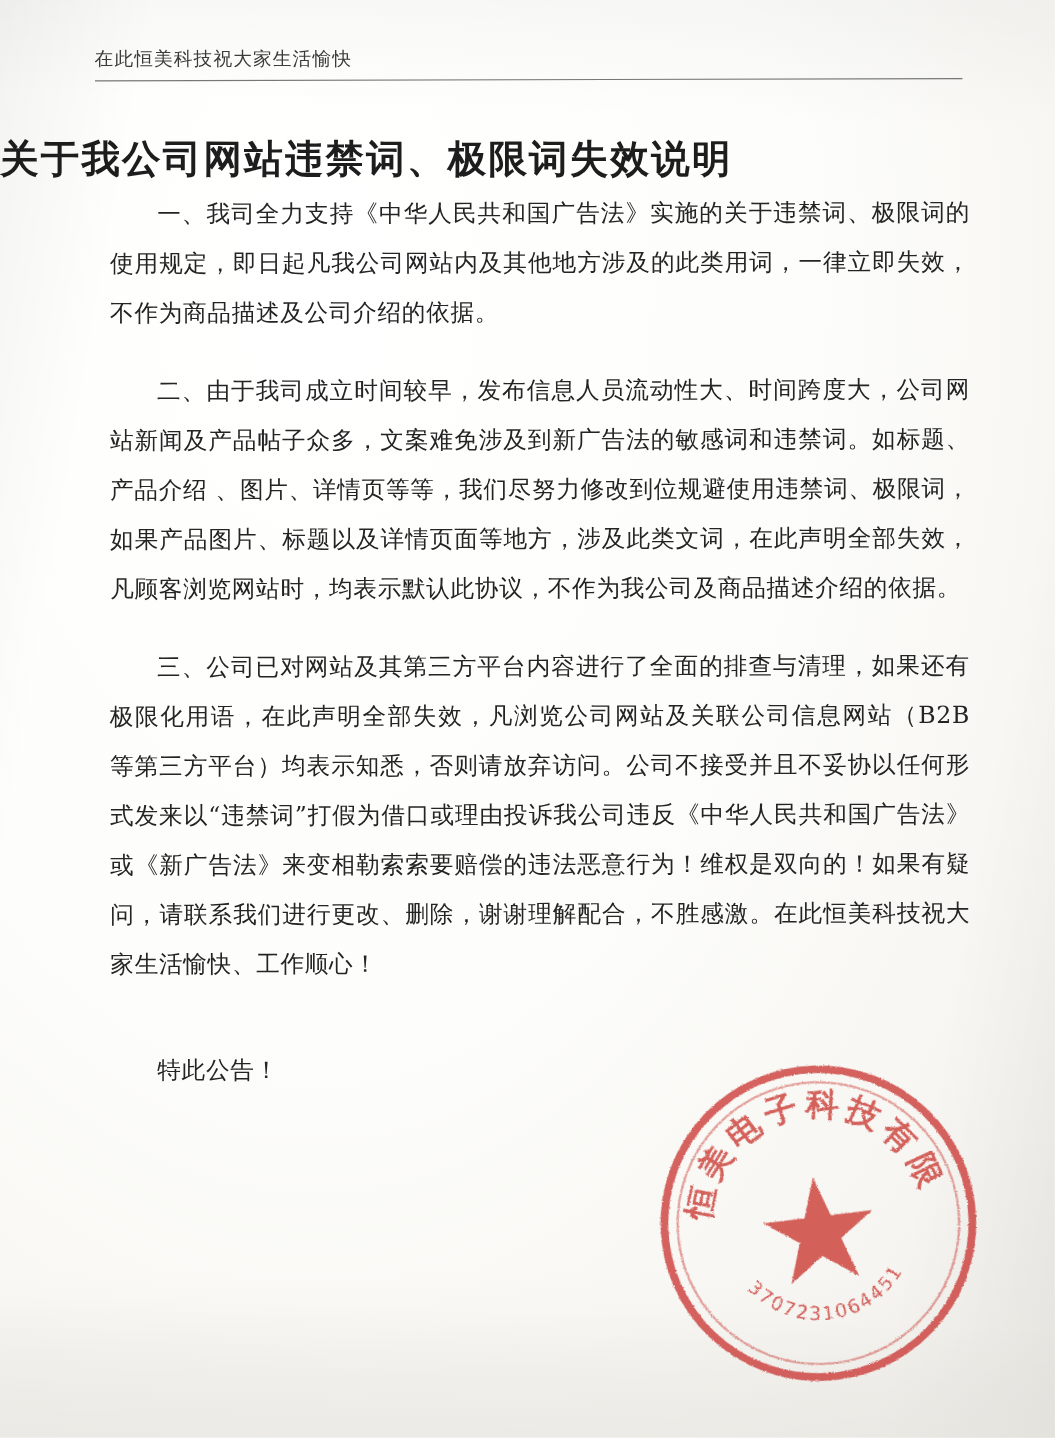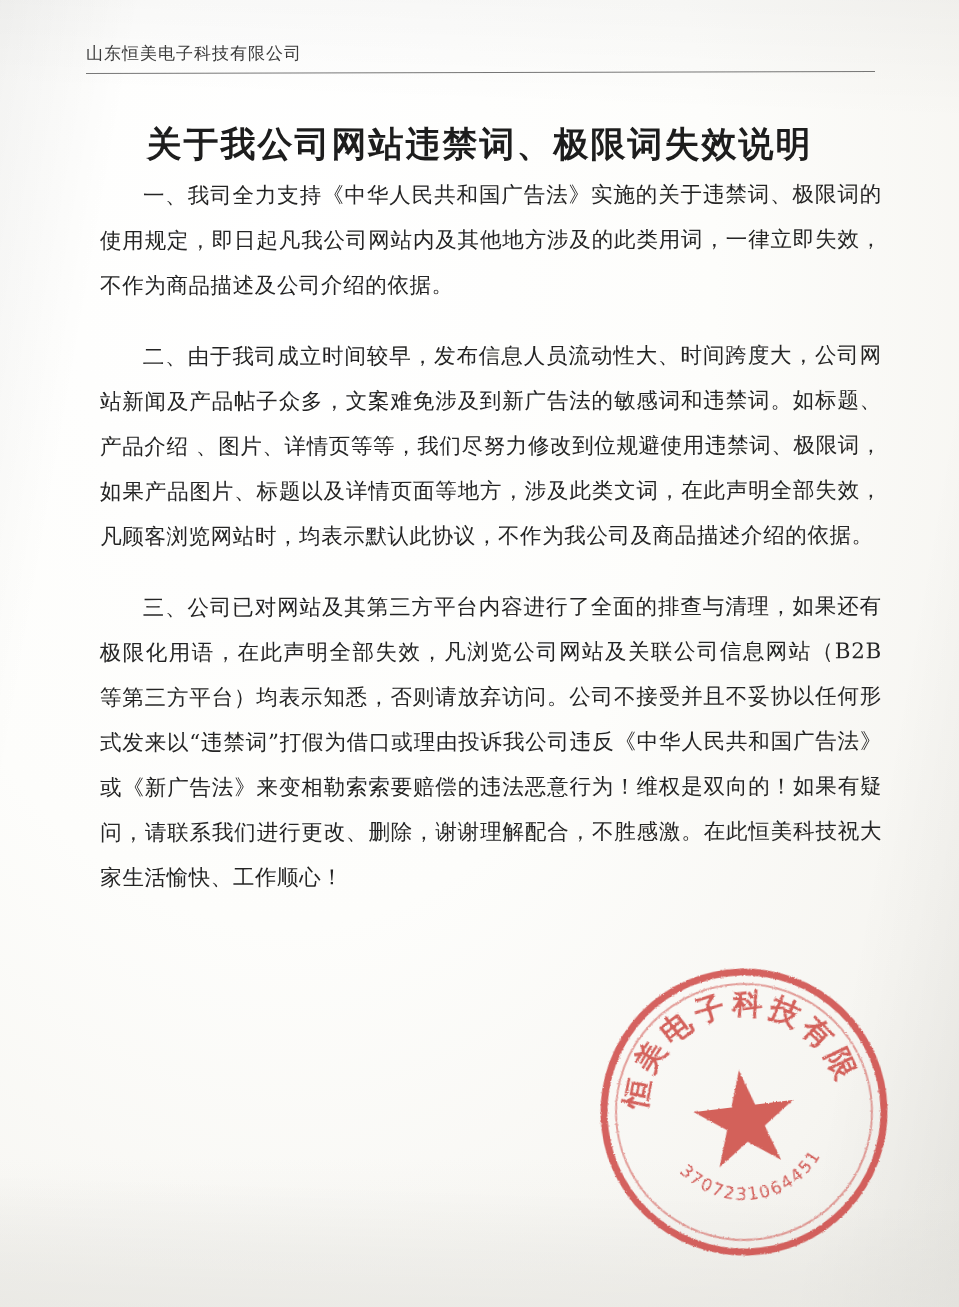--- a/index.html
+++ b/index.html
@@ -67,21 +67,20 @@
     background: #4a4a4a;
     opacity: 0.75;
     transform: rotate(-0.15deg);
   }
 
   .doc-title {
     position: absolute;
     top: 98px;
     left: 0;
     right: 0;
-    text-align: center;
     font-size: 35px;
     font-weight: bold;
     letter-spacing: 2px;
     color: #1d1d1d;
     font-family: "DejaVu Serif", "Liberation Serif", serif;
   }
 
   .body-block {
     position: absolute;
     top: 172px;
@@ -126,30 +125,31 @@
   }
   .stamp svg { display: block; }
 </style>
 </head>
 <body>
 
 <div class="page">
   <div class="content">
 
     <div class="letterhead">
-      <div class="company-name">山东恒美电子科技有限公司</div>
+      <div class="company-name">在此恒美科技祝大家生活愉快</div>
       <div class="rule"></div>
     </div>
 
     <h1 class="doc-title">关于我公司网站违禁词、极限词失效说明</h1>
 
     <div class="body-block">
       <p class="para tight">一、我司全力支持《中华人民共和国广告法》实施的关于违禁词、极限词的使用规定，即日起凡我公司网站内及其他地方涉及的此类用词，一律立即失效，不作为商品描述及公司介绍的依据。</p>
       <p class="para tight">二、由于我司成立时间较早，发布信息人员流动性大、时间跨度大，公司网站新闻及产品帖子众多，文案难免涉及到新广告法的敏感词和违禁词。如标题、产品介绍 、图片、详情页等等，我们尽努力修改到位规避使用违禁词、极限词，如果产品图片、标题以及详情页面等地方，涉及此类文词，在此声明全部失效，凡顾客浏览网站时，均表示默认此协议，不作为我公司及商品描述介绍的依据。</p>
       <p class="para">三、公司已对网站及其第三方平台内容进行了全面的排查与清理，如果还有极限化用语，在此声明全部失效，凡浏览公司网站及关联公司信息网站（B2B 等第三方平台）均表示知悉，否则请放弃访问。公司不接受并且不妥协以任何形式发来以“违禁词”打假为借口或理由投诉我公司违反《中华人民共和国广告法》或《新广告法》来变相勒索索要赔偿的违法恶意行为！维权是双向的！如果有疑问，请联系我们进行更改、删除，谢谢理解配合，不胜感激。在此恒美科技祝大家生活愉快、工作顺心！</p>
+      <p class="notice">特此公告！</p>
     </div>
 
     <div class="stamp">
       <svg width="300" height="300" viewBox="0 0 300 300" xmlns="http://www.w3.org/2000/svg">
         <defs>
           <path id="arcTop" d="M 52,150 A 98,98 0 0 1 248,150" fill="none"></path>
           <path id="arcBottom" d="M 62,150 A 88,88 0 0 0 238,150" fill="none"></path>
           <filter id="rough">
             <feTurbulence type="fractalNoise" baseFrequency="0.9" numOctaves="3" result="n"></feTurbulence>
             <feDisplacementMap in="SourceGraphic" in2="n" scale="2.4" xChannelSelector="R" yChannelSelector="G"></feDisplacementMap>

